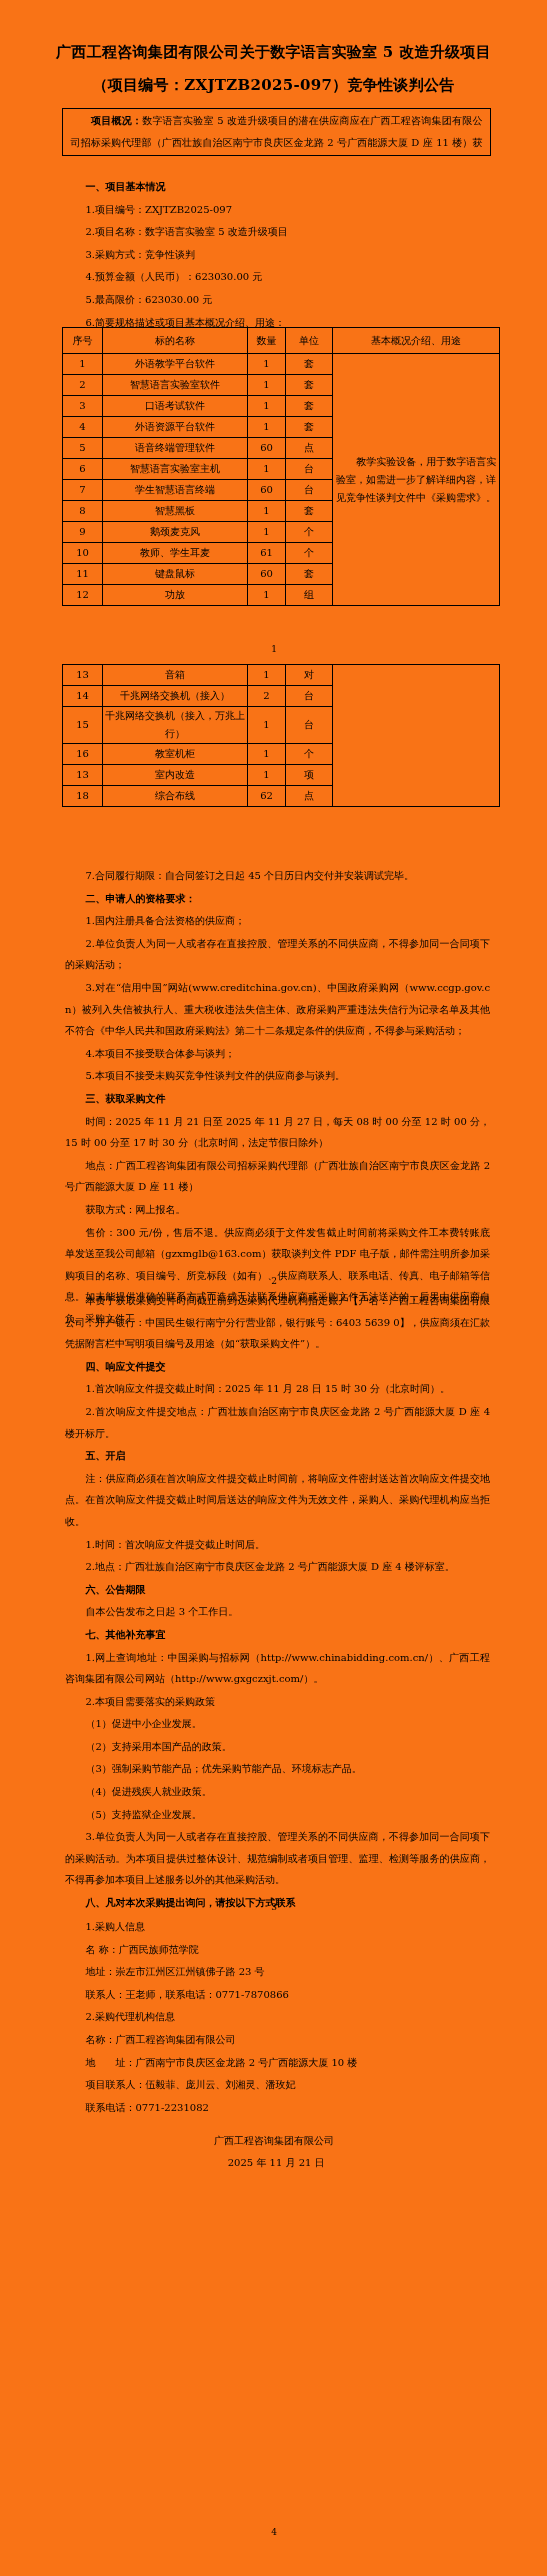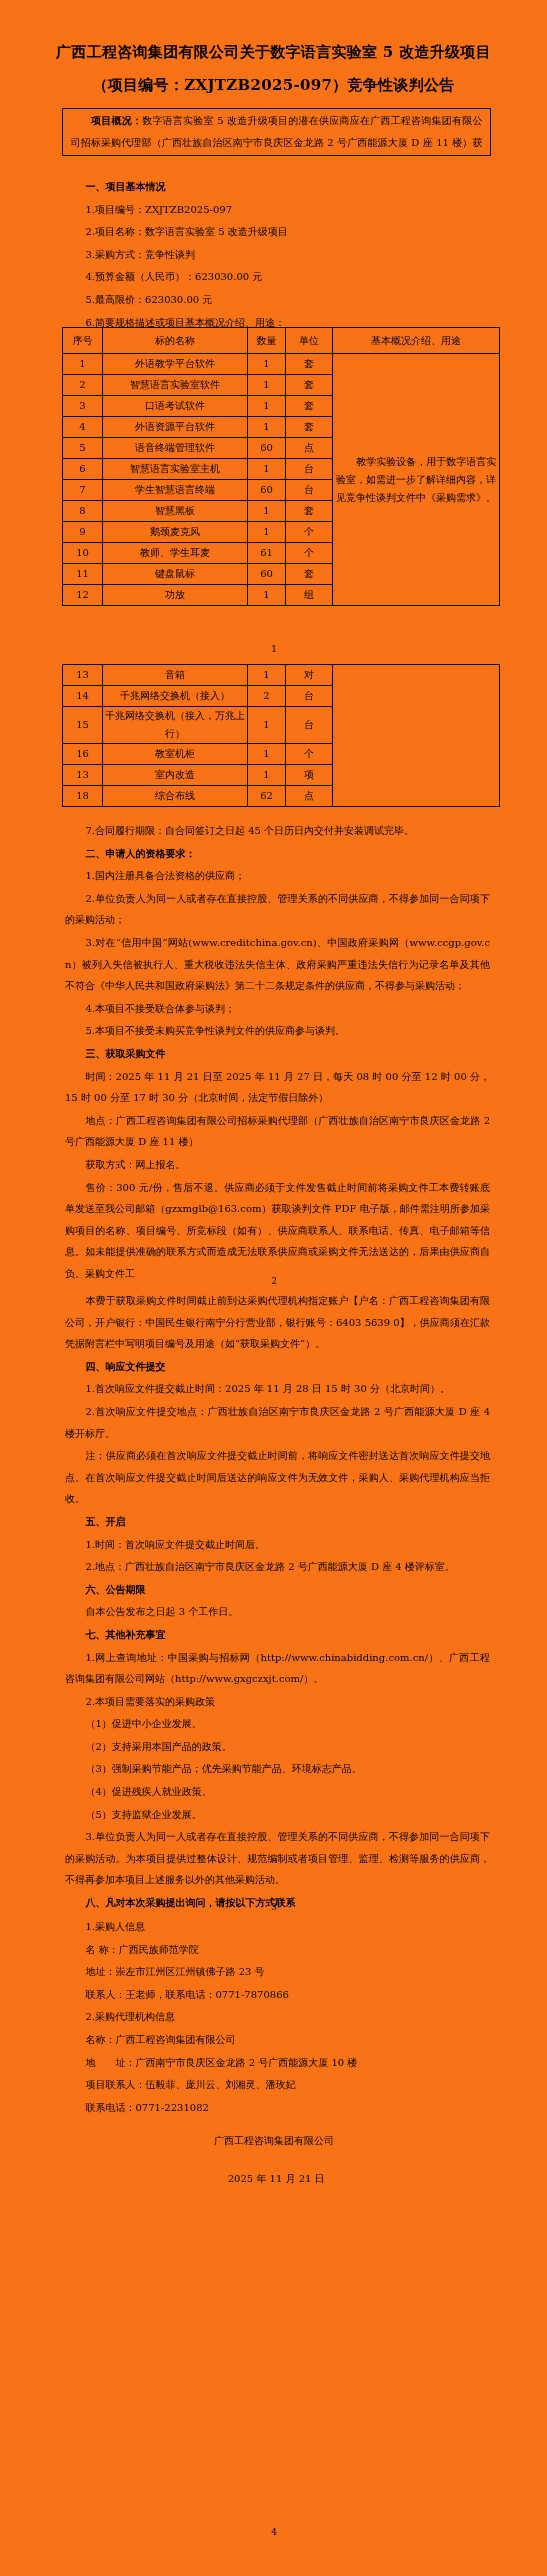--- a/index.html
+++ b/index.html
@@ -15,21 +15,21 @@
   .overview-box{
     position:absolute;top:108px;left:62px;width:429px;height:48px;
     border:0.7px solid #000;box-sizing:border-box;overflow:hidden;
   }
   .overview-box p{
     margin:0;padding:1.4px 7.5px 0 7.5px;font-size:10px;line-height:21.6px;
     text-align:justify;text-indent:20.5px;word-break:break-all;
   }
   .sec{position:absolute;left:64px;width:427px;}
   .sec-s1{top:175px;}
-  .sec-s2{top:819px;}
+  .sec-s2{top:864px;}
   .sec-s3{top:1289px;}
   .sec-s4{top:1915px;}
   .para{
     margin:1px;font-size:10px;line-height:21.6px;text-align:justify;
     text-indent:20.5px;word-break:break-all;
   }
   .para.bold{font-weight:bold;}
   table.tbl{
     position:absolute;left:62px;width:438px;border-collapse:collapse;
     table-layout:fixed;font-size:10px;padding-left:20px;
@@ -53,21 +53,21 @@
   }
   .pn-1{top:639px;}
   .pn-2{top:1271px;}
   .pn-3{top:1897px;}
   .pn-4{top:2522px;}
   .sig{
     position:absolute;top:2130px;left:64px;width:427px;text-align:center;
     font-size:10px;line-height:21.6px;
   }
   .sig .sig-company{padding-right:6.8px;}
-  .sig .sig-date{padding-right:2.7px;margin-top:16px;}
+  .sig .sig-date{padding-right:2.7px;}
 </style>
 </head>
 <body>
 
 <div class="page">
 
   <div class="doc-title">
     <div>广西工程咨询集团有限公司关于数字语言实验室 5 改造升级项目</div>
     <div>（项目编号：ZXJTZB2025-097）竞争性谈判公告</div>
   </div>
@@ -246,22 +246,22 @@
       <p class="para">售价：300 元/份，售后不退。供应商必须于文件发售截止时间前将采购文件工本费转账底单发送至我公司邮箱（gzxmglb@163.com）获取谈判文件 PDF 电子版，邮件需注明所参加采购项目的名称、项目编号、所竞标段（如有）、供应商联系人、联系电话、传真、电子邮箱等信息。如未能提供准确的联系方式而造成无法联系供应商或采购文件无法送达的，后果由供应商自负。采购文件工</p>
     </div>
 
   <div class="pagenum pn-2">2</div>
 
   <div class="sec sec-s3">
       <p class="para">本费于获取采购文件时间截止前到达采购代理机构指定账户【户名：广西工程咨询集团有限公司，开户银行：中国民生银行南宁分行营业部，银行账号：6403 5639 0】，供应商须在汇款凭据附言栏中写明项目编号及用途（如“获取采购文件”）。</p>
       <p class="para bold">四、响应文件提交</p>
       <p class="para">1.首次响应文件提交截止时间：2025 年 11 月 28 日 15 时 30 分（北京时间）。</p>
       <p class="para">2.首次响应文件提交地点：广西壮族自治区南宁市良庆区金龙路 2 号广西能源大厦 D 座 4 楼开标厅。</p>
+      <p class="para bold">五、开启</p>
       <p class="para">注：供应商必须在首次响应文件提交截止时间前，将响应文件密封送达首次响应文件提交地点。在首次响应文件提交截止时间后送达的响应文件为无效文件，采购人、采购代理机构应当拒收。</p>
-      <p class="para bold">五、开启</p>
       <p class="para">1.时间：首次响应文件提交截止时间后。</p>
       <p class="para">2.地点：广西壮族自治区南宁市良庆区金龙路 2 号广西能源大厦 D 座 4 楼评标室。</p>
       <p class="para bold">六、公告期限</p>
       <p class="para">自本公告发布之日起 3 个工作日。</p>
       <p class="para bold">七、其他补充事宜</p>
       <p class="para">1.网上查询地址：中国采购与招标网（http://www.chinabidding.com.cn/）、广西工程咨询集团有限公司网站（http://www.gxgczxjt.com/）。</p>
       <p class="para">2.本项目需要落实的采购政策</p>
       <p class="para">（1）促进中小企业发展。</p>
       <p class="para">（2）支持采用本国产品的政策。</p>
       <p class="para">（3）强制采购节能产品；优先采购节能产品、环境标志产品。</p>

